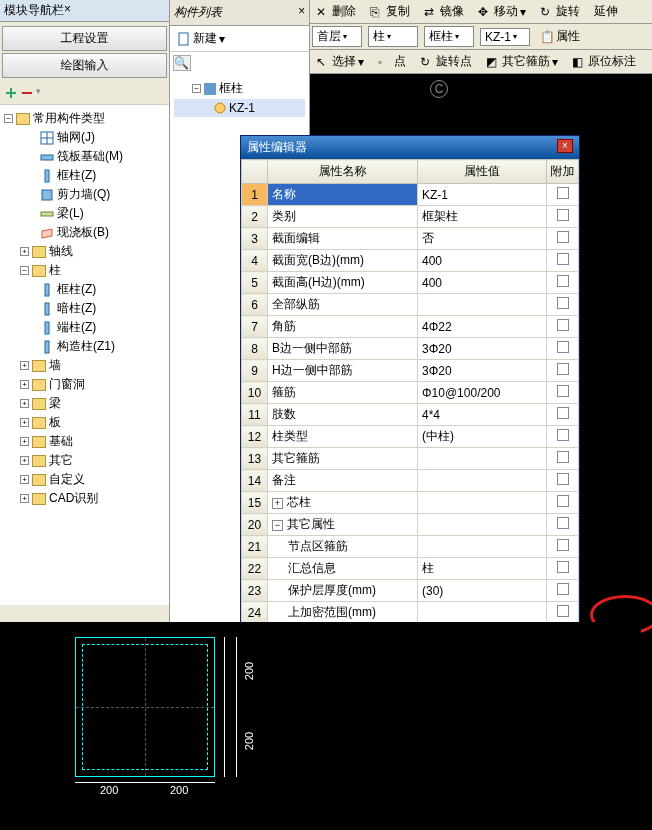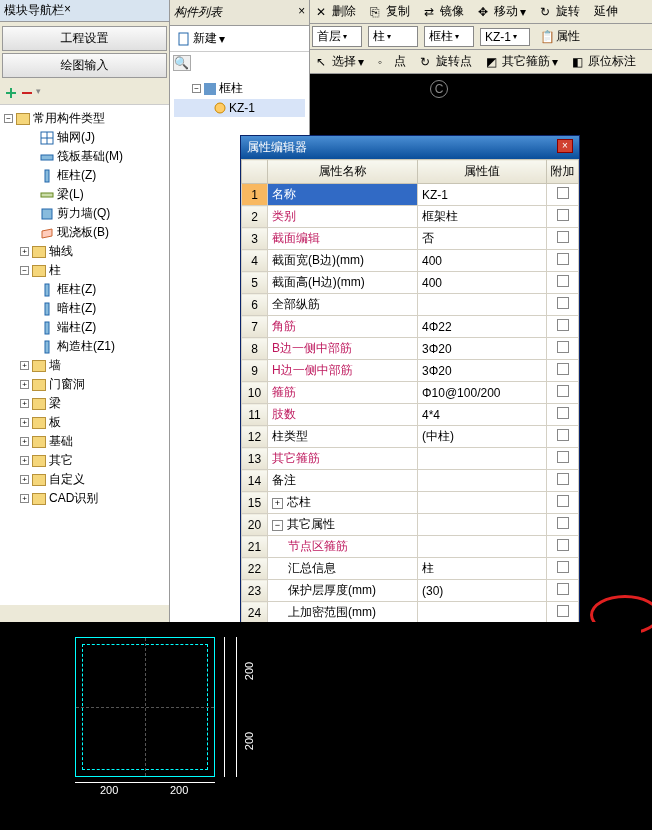--- a/index.html
+++ b/index.html
@@ -54,21 +54,21 @@
 
 
 .prop-dialog { position: absolute; left: 240px; top: 135px; width: 340px; background: #fff; border: 1px solid #0a246a; }
 .prop-title { background: linear-gradient(#4a8ed4,#0a4e9a); color: #fff; padding: 3px 6px; display: flex; justify-content: space-between; }
 .prop-close { width: 16px; height: 14px; background: #d04030; border: 1px solid #800; color: #fff; text-align: center; line-height: 12px; font-size: 10px; cursor: pointer; }
 .prop-table { width: 100%; border-collapse: collapse; }
 .prop-table th { background: linear-gradient(#f8f8f0,#e8e4d4); border: 1px solid #c8c4b4; padding: 3px; font-weight: normal; }
 .prop-table td { border: 1px solid #d4d0c4; padding: 2px 4px; height: 20px; }
 .prop-table td.idx { text-align: center; background: linear-gradient(#f8f8f0,#e8e4d4); width: 26px; }
 .prop-table td.name { width: 150px; }
-.prop-table td.name a { color: #be185d; text-decoration: none; }
+.prop-table td.name a { color: #000000; text-decoration: none; }
 .prop-table td.chk { width: 32px; text-align: center; }
 .prop-table tr.selrow td.idx { background: #f8b860; }
 .prop-table tr.selrow td.name { background: #316ac5; color: #fff; }
 .prop-table tr.selrow td.name span { color: #fff; }
 .chkbox { width: 12px; height: 12px; border: 1px solid #888; display: inline-block; }
 .exp-box { width: 11px; height: 11px; border: 1px solid #888; display: inline-flex; align-items: center; justify-content: center; font-size: 9px; margin-right: 4px; }
 
 
 .red-oval { position: absolute; border: 3px solid #e02020; border-radius: 50%; pointer-events: none; }
 </style>
@@ -122,32 +122,32 @@
         <span class="blue-ico">
           <svg viewBox="0 0 14 14">
             <rect x="5" y="1" width="4" height="12" fill="#8bd" stroke="#26a"></rect>
           </svg>
         </span>
         <span>框柱(Z)</span>
       </div>
     <div class="tree-item l2">
         <span class="blue-ico">
           <svg viewBox="0 0 14 14">
+            <rect x="2" y="2" width="10" height="10" fill="#8bd" stroke="#26a"></rect>
+          </svg>
+        </span>
+        <span>剪力墙(Q)</span>
+      </div>
+    <div class="tree-item l2">
+        <span class="blue-ico">
+          <svg viewBox="0 0 14 14">
             <rect x="1" y="5" width="12" height="4" fill="#cda" stroke="#682"></rect>
           </svg>
         </span>
         <span>梁(L)</span>
-      </div>
-    <div class="tree-item l2">
-        <span class="blue-ico">
-          <svg viewBox="0 0 14 14">
-            <rect x="2" y="2" width="10" height="10" fill="#8bd" stroke="#26a"></rect>
-          </svg>
-        </span>
-        <span>剪力墙(Q)</span>
       </div>
     <div class="tree-item l2">
         <span class="blue-ico">
           <svg viewBox="0 0 14 14">
             <polygon points="2,5 12,3 12,10 2,12" fill="#fcb" stroke="#c63"></polygon>
           </svg>
         </span>
         <span>现浇板(B)</span>
       </div>
 

